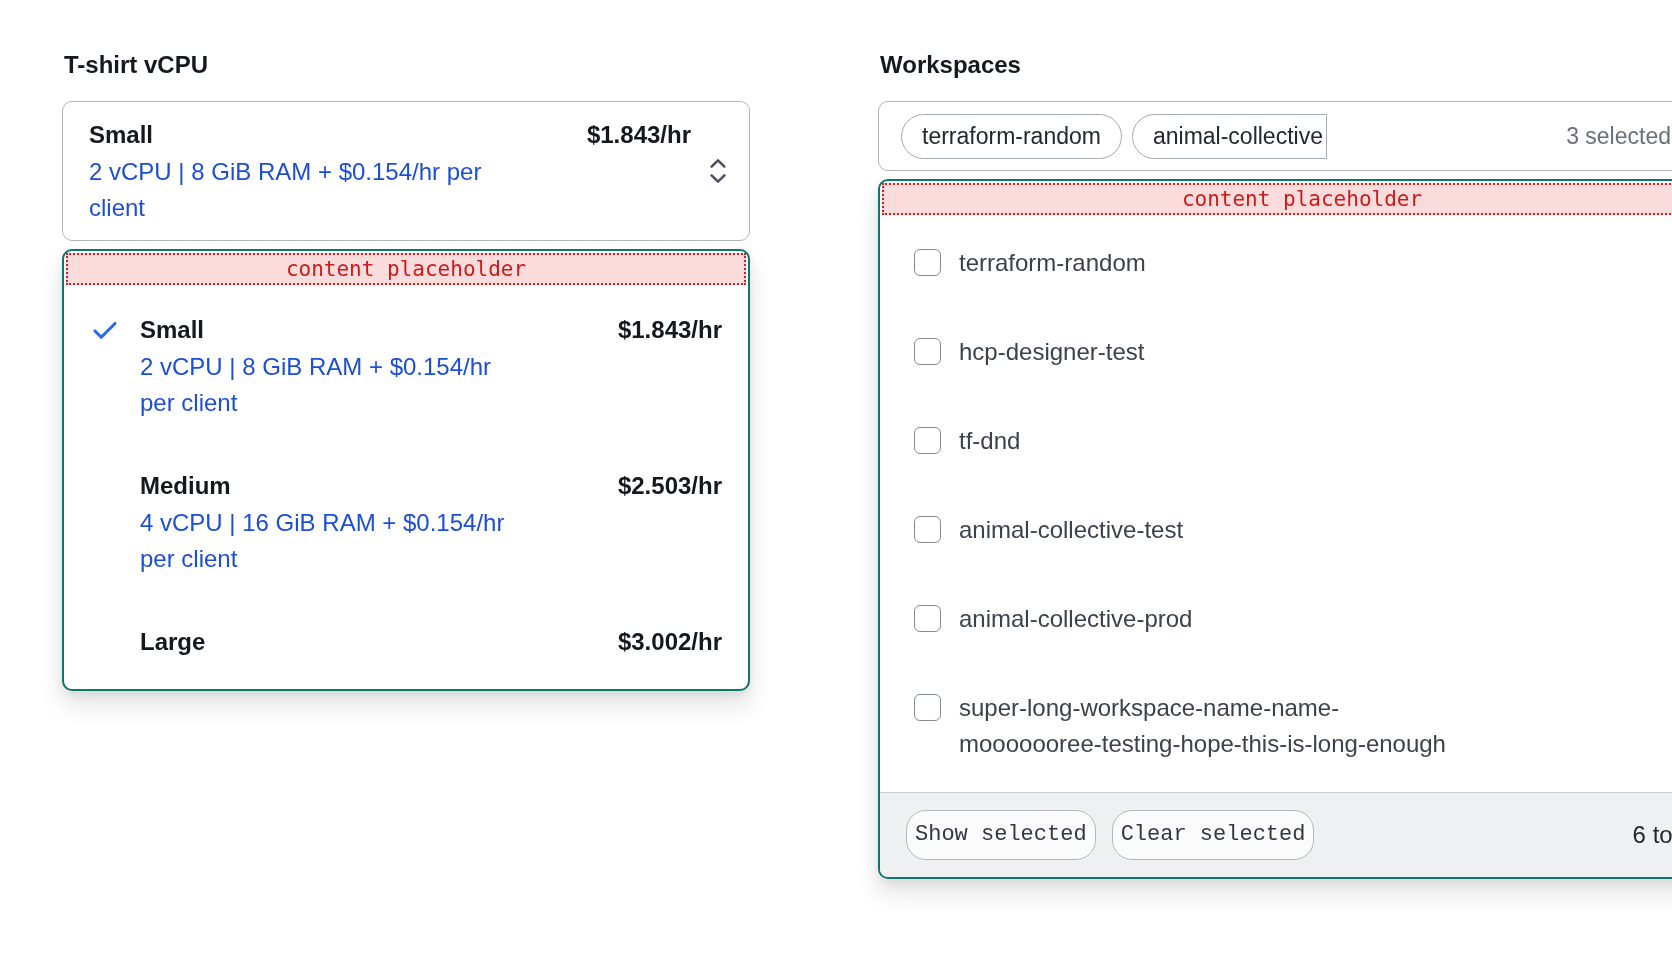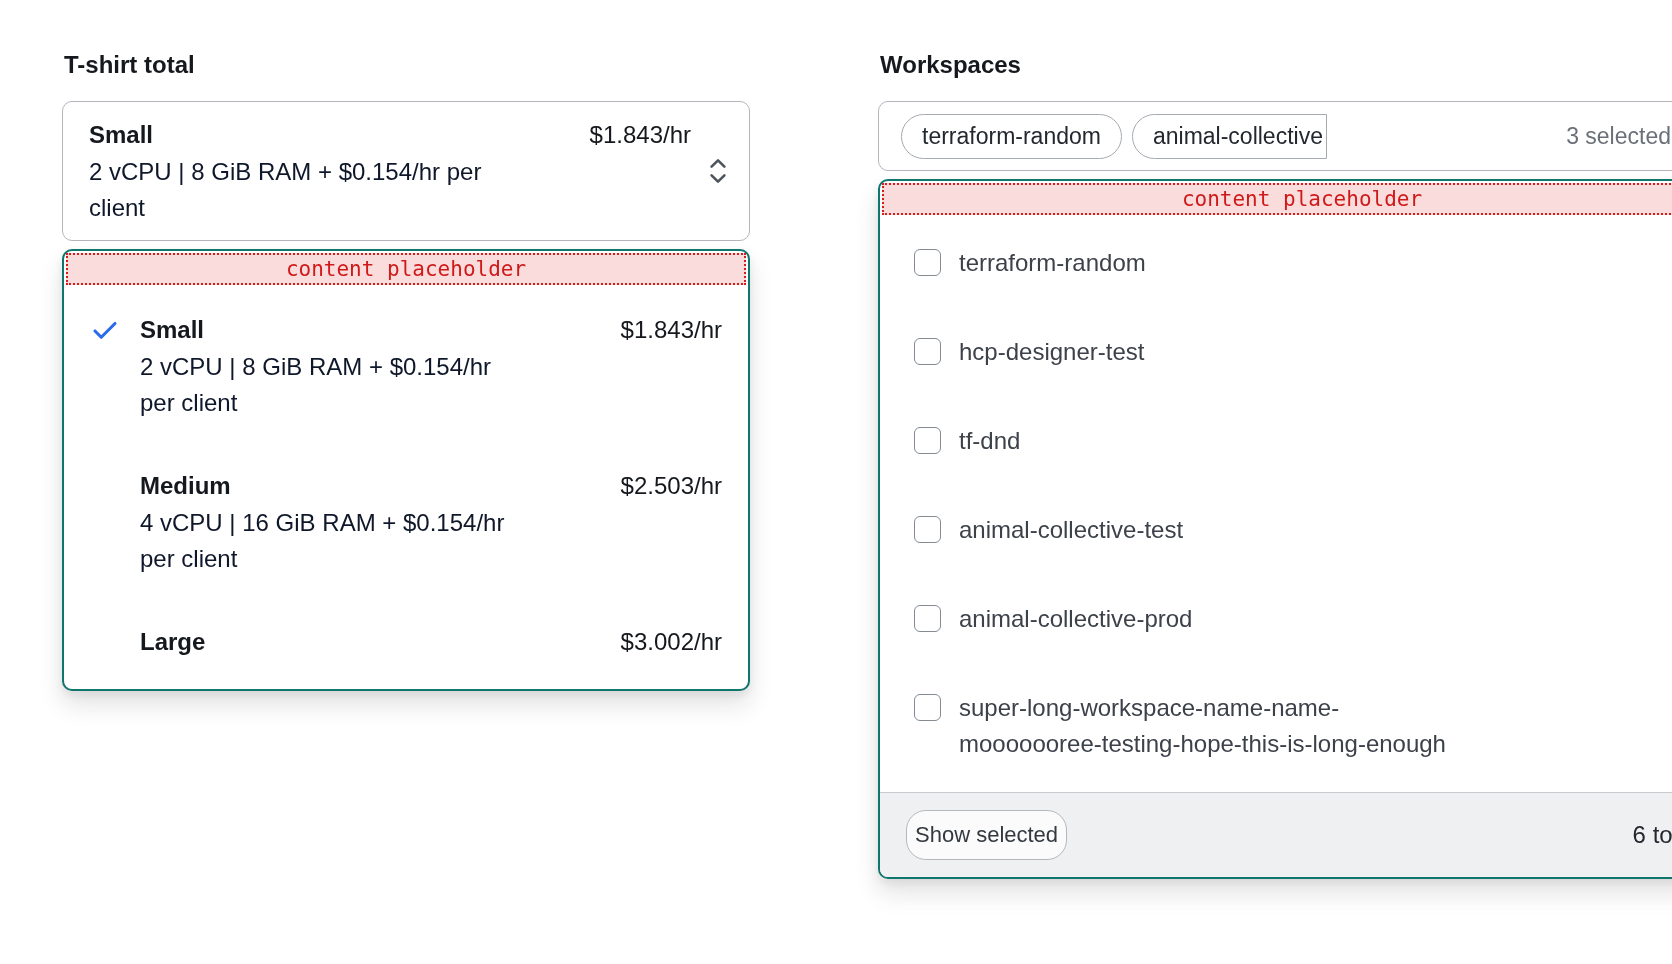--- a/index.html
+++ b/index.html
@@ -12,22 +12,22 @@
   .col-right{left:878px;width:848px;}
 
   .section-label{margin:0 0 21px 2px;font-size:24px;font-weight:700;color:#15181d;line-height:30px;}
 
   
   .select-trigger{display:flex;align-items:center;background:#fff;border:1px solid #b2b6bc;
                   border-radius:10px;padding:14px 18px 14px 26px;cursor:pointer;}
   .trigger-main{flex:1;min-width:0;}
   .title-row{display:flex;justify-content:space-between;align-items:center;}
   .opt-title{font-size:24px;font-weight:700;color:#15181d;line-height:38px;}
-  .opt-price{font-size:24px;font-weight:400;color:#15181d;line-height:38px;white-space:nowrap;}
-  .opt-desc{font-size:24px;font-weight:400;color:#0f172a;line-height:36px;}
+  .opt-price{font-size:24px;font-weight:700;color:#15181d;line-height:38px;white-space:nowrap;}
+  .opt-desc{font-size:24px;font-weight:400;color:#1d4ed8;line-height:36px;}
   .trigger-desc{max-width:420px;}
   .chevron{display:flex;align-items:center;margin-left:14px;flex:none;}
 
   .multi-trigger{display:flex;align-items:center;height:68px;background:#fff;border:1px solid #b2b6bc;
                  border-radius:10px;padding:0 14px 0 22px;cursor:pointer;overflow:hidden;}
   .tag{display:inline-block;border:1px solid #a5aab1;border-radius:23px;padding:7px 20px;
        font-size:23px;color:#23272e;line-height:29px;white-space:nowrap;background:#fff;flex:none;}
   .tag + .tag{margin-left:10px;text-align:center;}
   .tag--clipped{border-radius:23px 0 0 23px;padding-right:3px;}
   .summary{margin-left:auto;padding-left:14px;font-size:23px;color:#6a7077;white-space:nowrap;}
@@ -52,35 +52,35 @@
   .ws-options{list-style:none;margin:0;padding:28px 26px 30px 34px;}
   .ws-option{display:flex;align-items:flex-start;margin-bottom:53px;cursor:pointer;}
   .ws-option:last-child{margin-bottom:0;}
   .checkbox{width:25px;height:25px;flex:none;border:1.5px solid #858b93;border-radius:6px;
             background:#fff;margin-top:4px;cursor:pointer;}
   .ws-label{margin-left:18px;font-size:24px;color:#3c414a;line-height:36px;white-space:pre-line;
             max-width:600px;}
 
   .ws-footer{display:flex;align-items:center;background:#eef0f1;border-top:1px solid #c8cbcf;
              padding:17px 26px;}
-  .footer-btn{font-family:Liberation Sans, sans-serif;font-size:22px;color:#33383f;
+  .footer-btn{font-family:Liberation Mono, monospace;font-size:22px;color:#33383f;
               background:#fbfbfc;border:1px solid #b4b8bd;border-radius:20px;padding:11px 8px;
               cursor:pointer;line-height:26px;}
   .footer-btn + .footer-btn{margin-left:16px;}
   .total{margin-left:auto;font-size:24px;color:#23272e;}
 
   svg{display:block;}
 </style>
 </head>
 <body>
 
 <div class="page">
 
   <section class="col col-left">
-    <h2 class="section-label">T-shirt total</h2>
+    <h2 class="section-label">T-shirt vCPU</h2>
 
     <div class="select-trigger">
       <div class="trigger-main">
         <div class="title-row">
           <span class="opt-title">Small</span>
           <span class="opt-price">$1.843/hr</span>
         </div>
         <div class="opt-desc trigger-desc">2 vCPU | 8 GiB RAM + $0.154/hr per client</div>
       </div>
       <span class="chevron">
@@ -176,18 +176,19 @@
         </li>
         <li class="ws-option">
           <span class="checkbox"></span>
           <span class="ws-label">super-long-workspace-name-name-
 mooooooree-testing-hope-this-is-long-enough</span>
         </li>
       </ul>
 
       <div class="ws-footer">
         <button class="footer-btn">Show selected</button>
+        <button class="footer-btn">Clear selected</button>
         <span class="total">6 total</span>
       </div>
     </div>
   </section>
 
 </div>
 
 </body></html>

